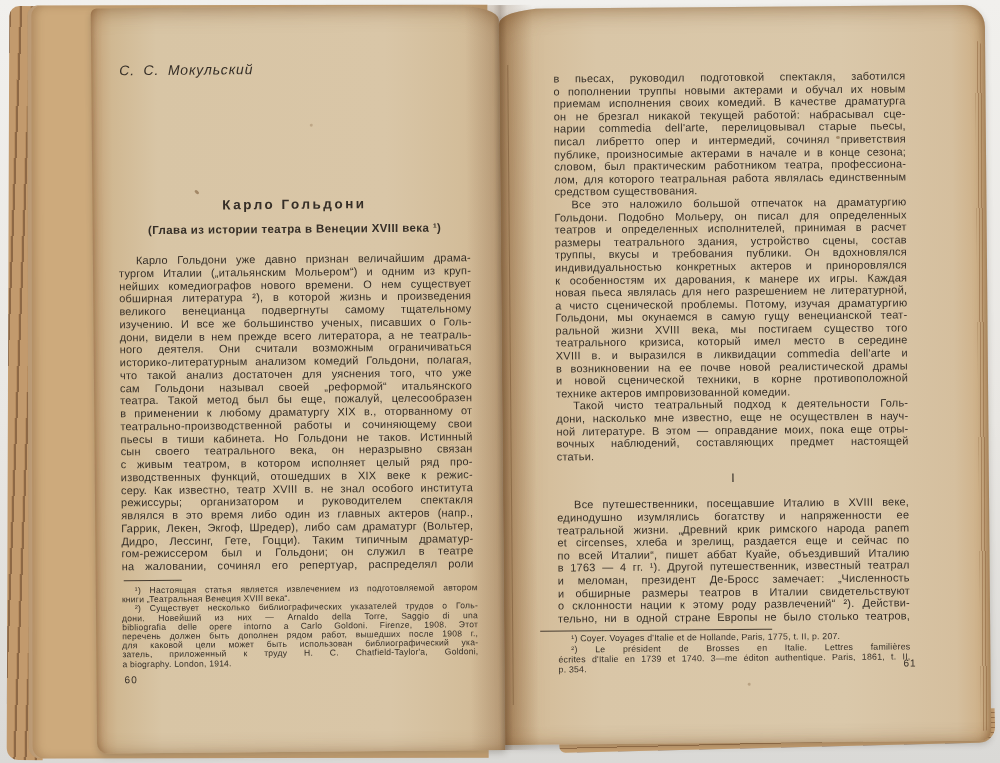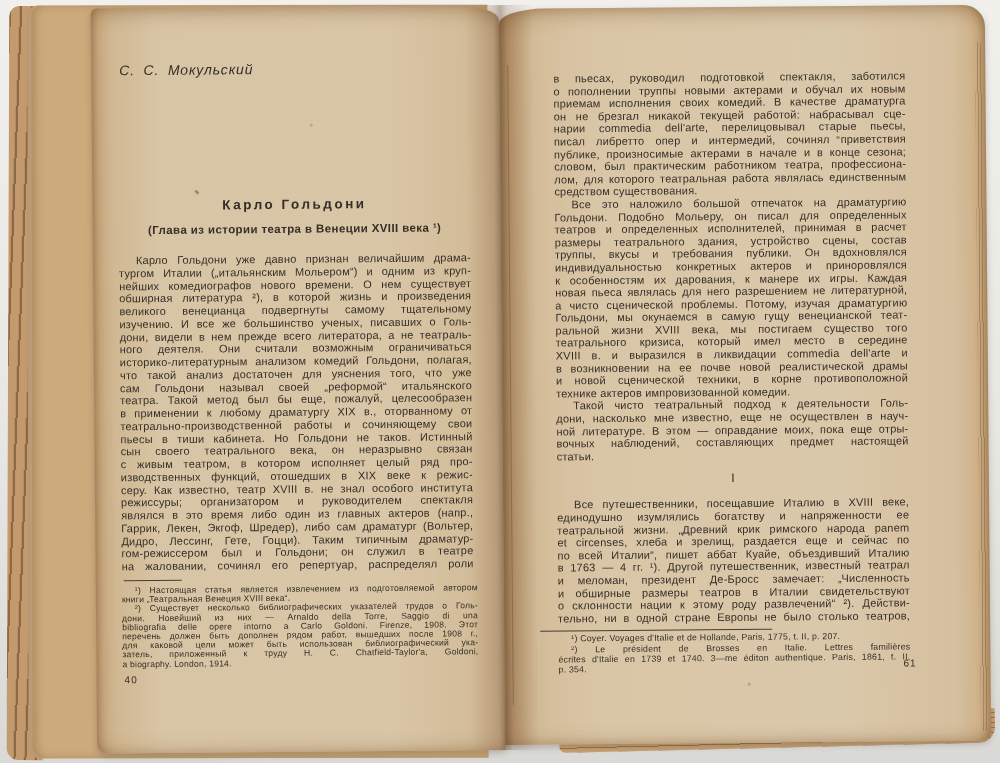--- a/index.html
+++ b/index.html
@@ -125,21 +125,21 @@
           <div class="fn">
               <div class="tl">²) Существует несколько библиографических указателей трудов о Голь-</div>
               <div class="tl">дони. Новейший из них — Arnaldo della Torre, Saggio di una</div>
               <div class="tl">bibliografia delle opere intorno a Carlo Goldoni. Firenze, 1908. Этот</div>
               <div class="tl">перечень должен быть дополнен рядом работ, вышедших после 1908 г.,</div>
               <div class="tl">для каковой цели может быть использован библиографический ука-</div>
               <div class="tl">затель, приложенный к труду H. C. Chatfield-Taylor'а, Goldoni,</div>
               <div class="tl">a biography. London, 1914.</div>
             </div>
         </div>
-        <div class="pagenum pn-left">40</div>
+        <div class="pagenum pn-left">60</div>
       </div>
       <div class="speck" style="left:102px; top:183px; width:5px; height:3px; transform:rotate(40deg);"></div>
       <div class="speck" style="left:218px; top:117px; width:3px; height:3px; opacity:.5;"></div>
     </div>
 
     <div class="page page-right">
       <div class="edge-lines"></div>
       <div class="rp-text">
         <div class="para noindent">
             <div class="tl">в пьесах, руководил подготовкой спектакля, заботился</div>

